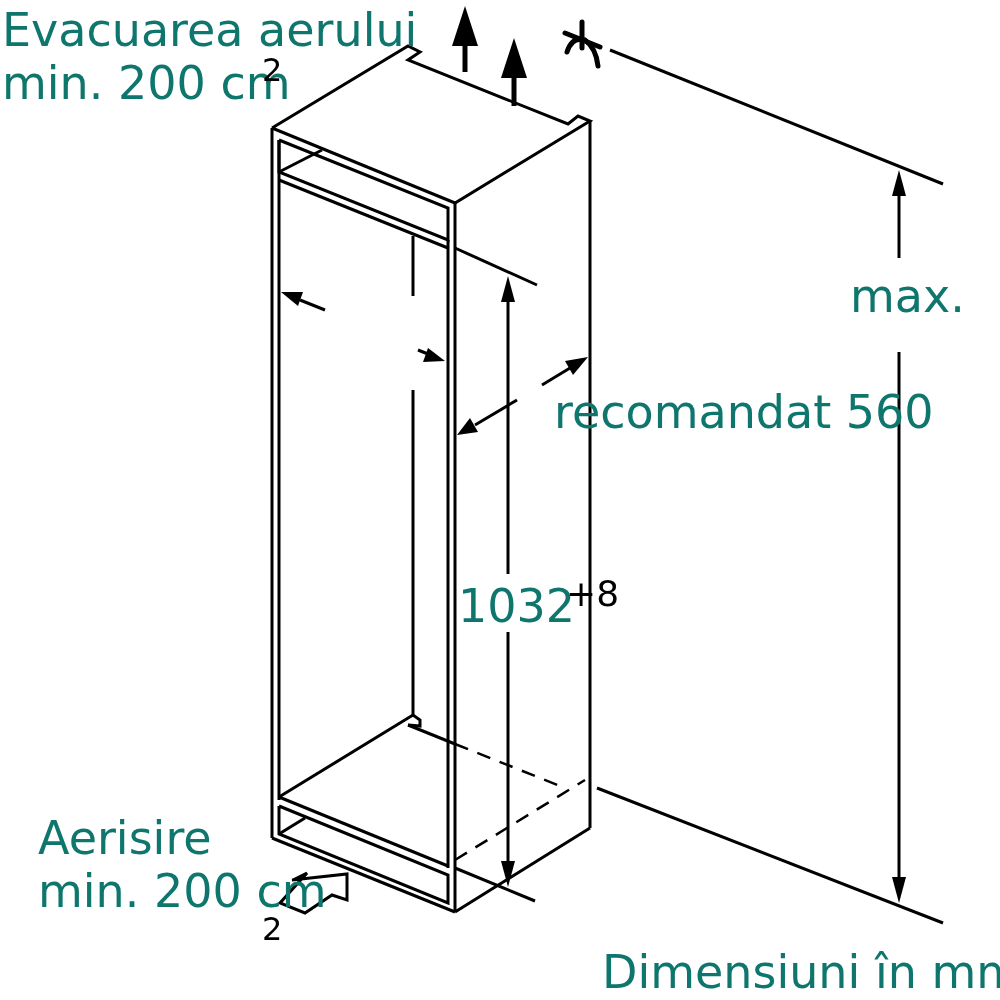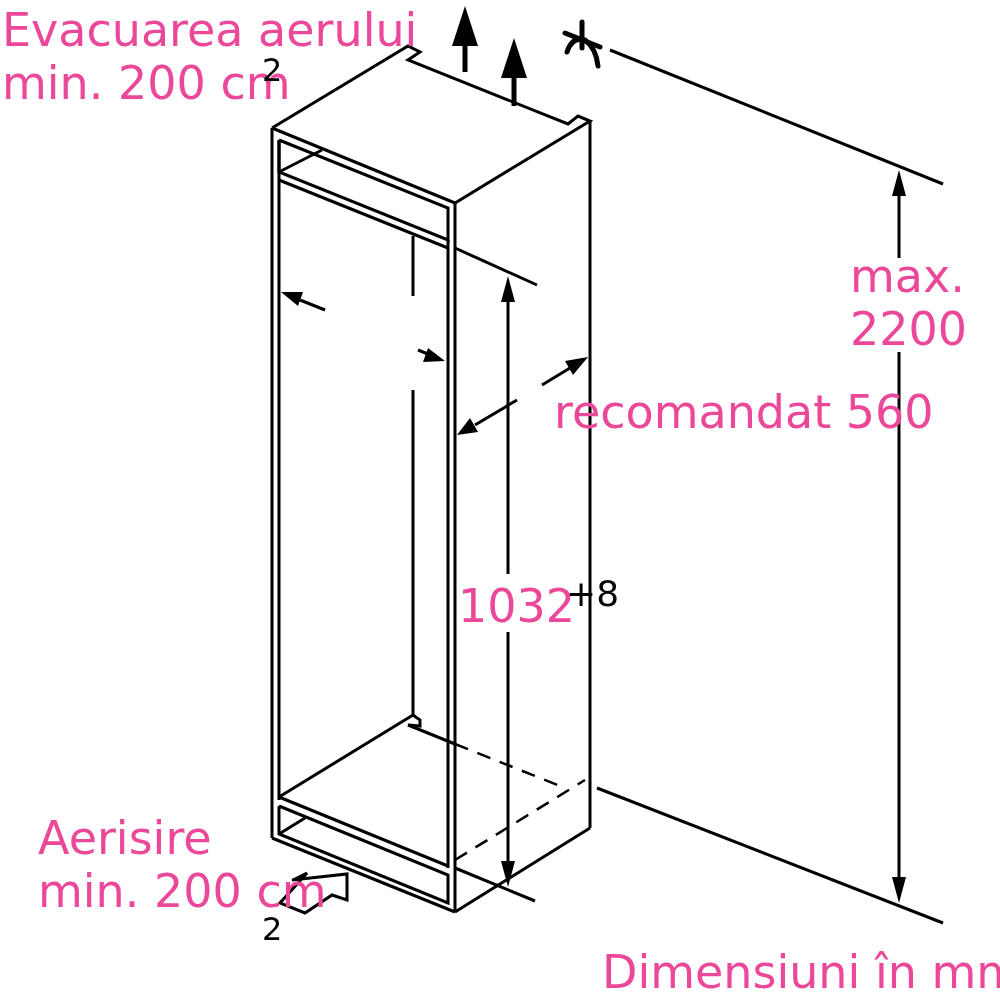--- a/index.html
+++ b/index.html
@@ -3,21 +3,21 @@
   <meta charset="utf-8">
   <style>
     html, body { margin: 0; padding: 0; background: #ffffff; }
     body { width: 1000px; height: 1000px; position: relative; overflow: hidden; }
     #diagram { position: absolute; left: 0; top: 0; width: 1000px; height: 1000px; }
     .lbl {
       position: absolute;
       font-family: "DejaVu Sans", sans-serif;
       font-size: 46px;
       line-height: 53px;
-      color: #ec4899;
+      color: #0f766e;
       white-space: nowrap;
       background: transparent;
     }
     .sup {
       position: absolute;
       font-family: "DejaVu Sans", sans-serif;
       font-size: 32px;
       line-height: 32px;
       color: #000;
     }
@@ -141,18 +141,17 @@
 
 <div class="lbl" style="left:526px; top:386px;margin-left:28px;">
   <div>recomandat 560</div>
 </div>
 
 <div class="lbl" style="left:458px; top:580px;">
   <span>1032</span>
 </div>
 <div class="sup" style="left:566px; top:578px; font-size:36px;">+8</div>
 
-<div class="lbl" style="left:850px; top:250px;">
+<div class="lbl" style="left:850px; top:270px;">
   <div>max.</div>
-  <div>2200</div>
 </div>
 
 <div class="lbl" style="left:602px; top:946px;">Dimensiuni în mm</div>
 
 </body></html>

